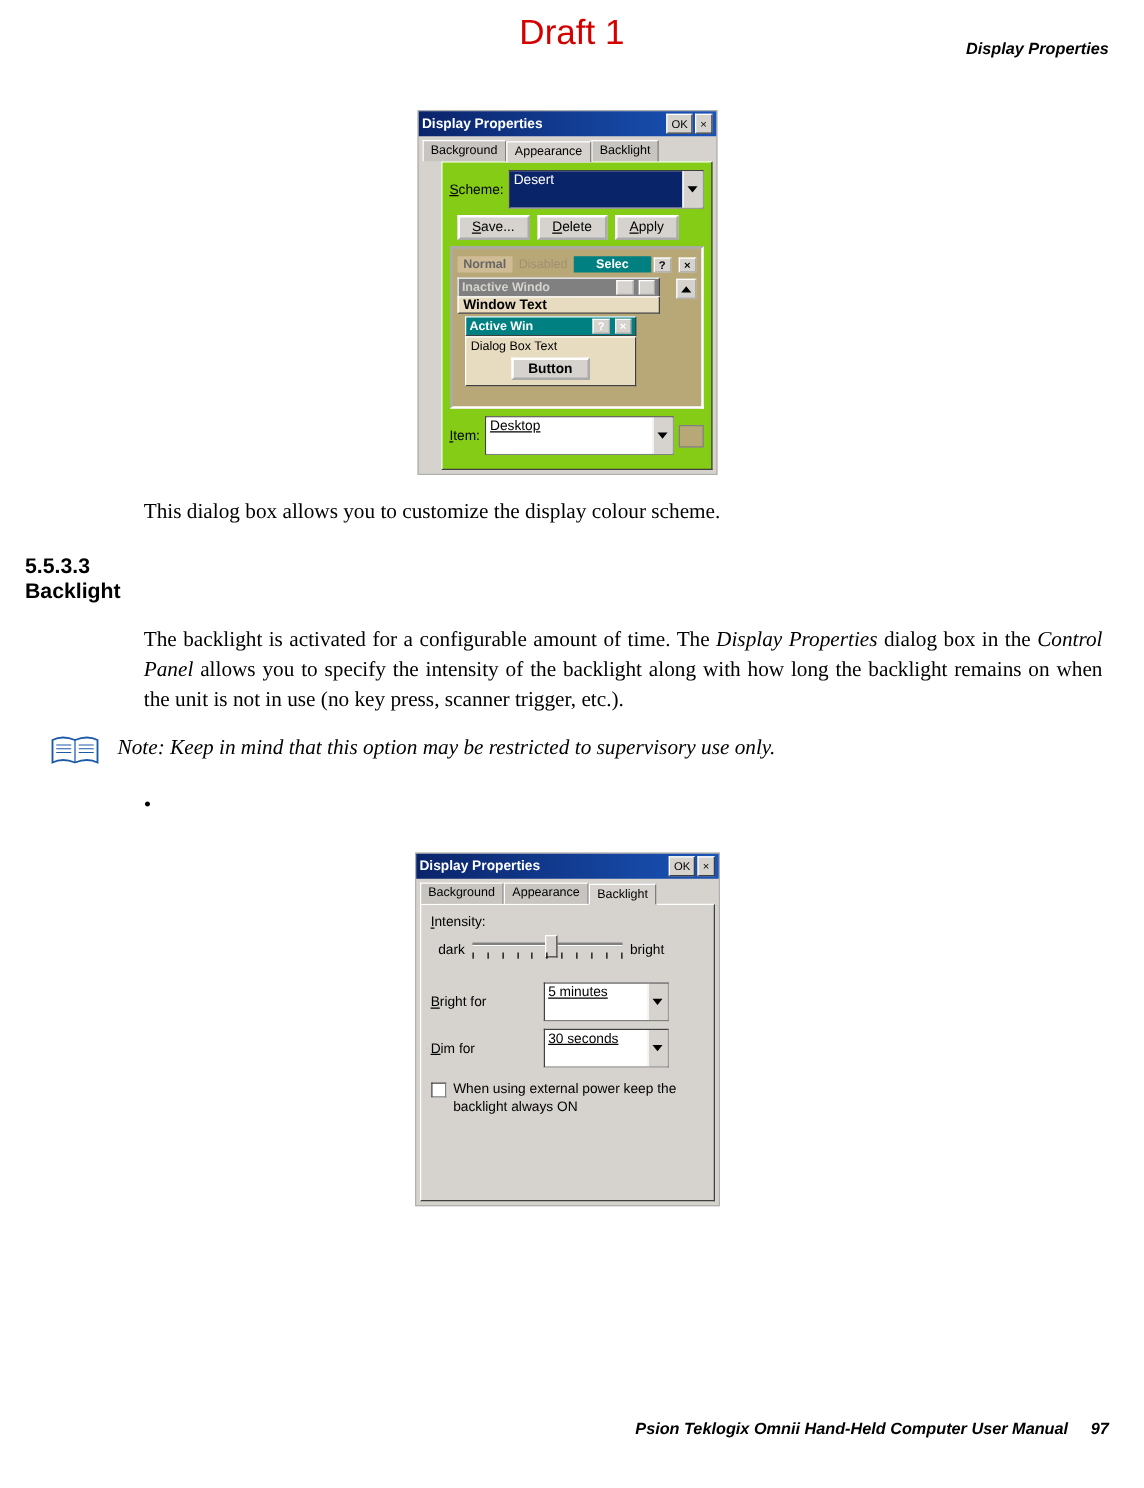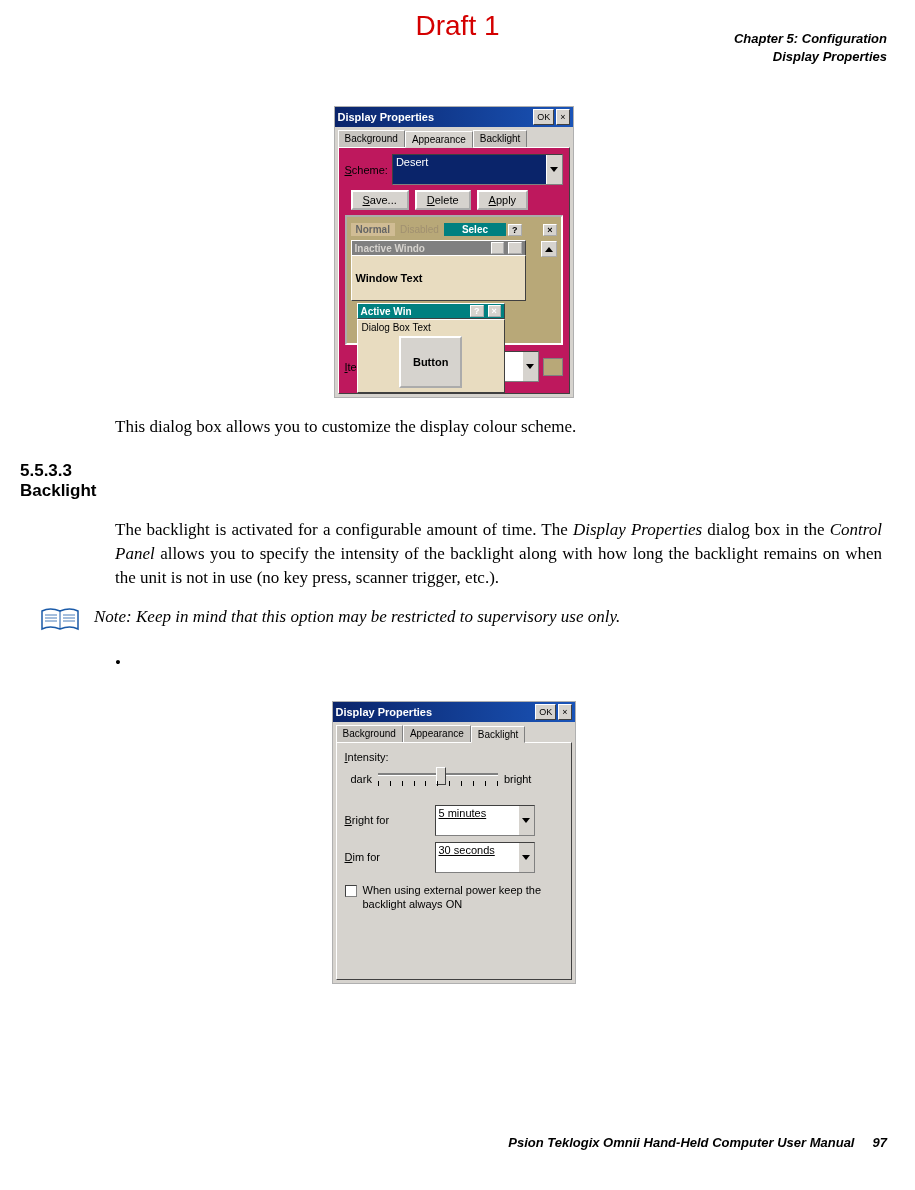--- a/index.html
+++ b/index.html
@@ -122,23 +122,23 @@
     position: relative;
     top: 1px;
     border-bottom: 1px solid #d6d3ce;
     z-index: 2;
   }
   .tab.inactive { background: #c8c5c0; }
   .panel {
     border: 1px solid #fff;
     border-right-color: #404040;
     border-bottom-color: #404040;
-    margin: 0 3px 3px 3px;
+    margin: 0 3px 3px 18px;
     padding: 6px 6px;
-    background: #be185d;
+    background: #84cc16;
   }
   .row { display: flex; align-items: center; gap: 4px; margin-bottom: 5px; }
   .lbl { font-size: 11px; }
   .underline { text-decoration: underline; }
   .combo {
     flex: 1;
     display: flex;
     border: 1px solid #808080;
     border-top-color: #404040;
     border-left-color: #404040;
@@ -211,21 +211,21 @@
     font-size: 10px;
     display: flex;
     align-items: center;
     width: 85%;
   }
   .win-text-row {
     background: #e8dcc0;
     border: 1px solid #fff;
     border-right-color: #404040;
     border-bottom-color: #404040;
-    padding: 16px 4px;
+    padding: 0 4px;
     font-weight: bold;
     font-size: 11px;
     width: 85%;
     margin-top: -1px;
   }
   .active-win {
     background: #008080;
     color: #fff;
     border: 1px solid #fff;
     border-right-color: #404040;
@@ -339,21 +339,20 @@
     margin-top: 2px;
   }
   .chk-text { font-size: 11px; line-height: 1.3; }
 </style>
 </head>
 <body>
 
 <div class="draft">Draft 1</div>
 
 <div class="header-right">
-  <div>Chapter 5: Configuration</div>
   <div>Display Properties</div>
 </div>
 
 <div class="shot1">
   <div class="titlebar">
     <span>Display Properties</span>
     <span class="spacer"></span>
     <span class="tb-btn">OK</span>
     <span class="tb-btn">×</span>
   </div>
@@ -400,21 +399,21 @@
       <div class="active-win">
         <span>Active Win</span>
         <span style="flex:1"></span>
         <span class="mini-q">?</span>
         <span style="width:4px"></span>
         <span class="mini-x">×</span>
       </div>
       <div class="dialog-box">
         <div>Dialog Box Text</div>
         <div style="text-align:center;margin-top:3px;">
-          <button class="btn" style="padding:18px 12px;font-weight:bold;">Button</button>
+          <button class="btn" style="padding:1px 12px;font-weight:bold;">Button</button>
         </div>
       </div>
     </div>
     <div class="row">
       <span class="lbl"><span class="underline">I</span>tem:</span>
       <div class="combo">
         <div class="combo-val plain">Desktop</div>
         <div class="combo-btn">
             <div class="tri-down"></div>
           </div>

